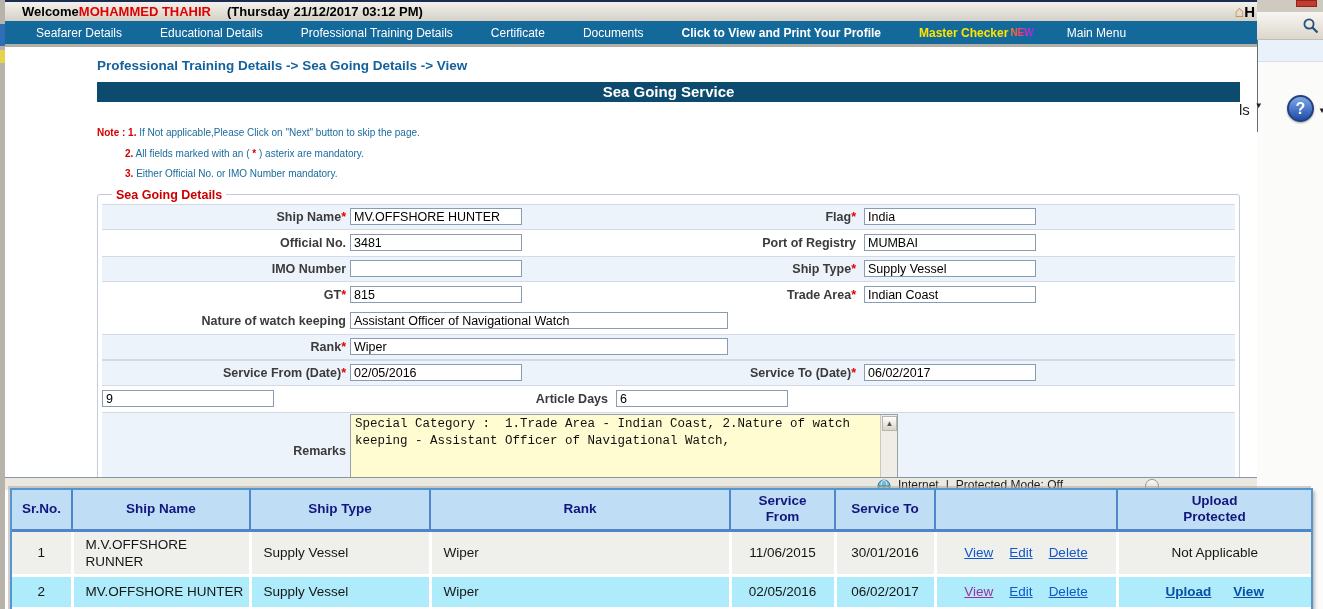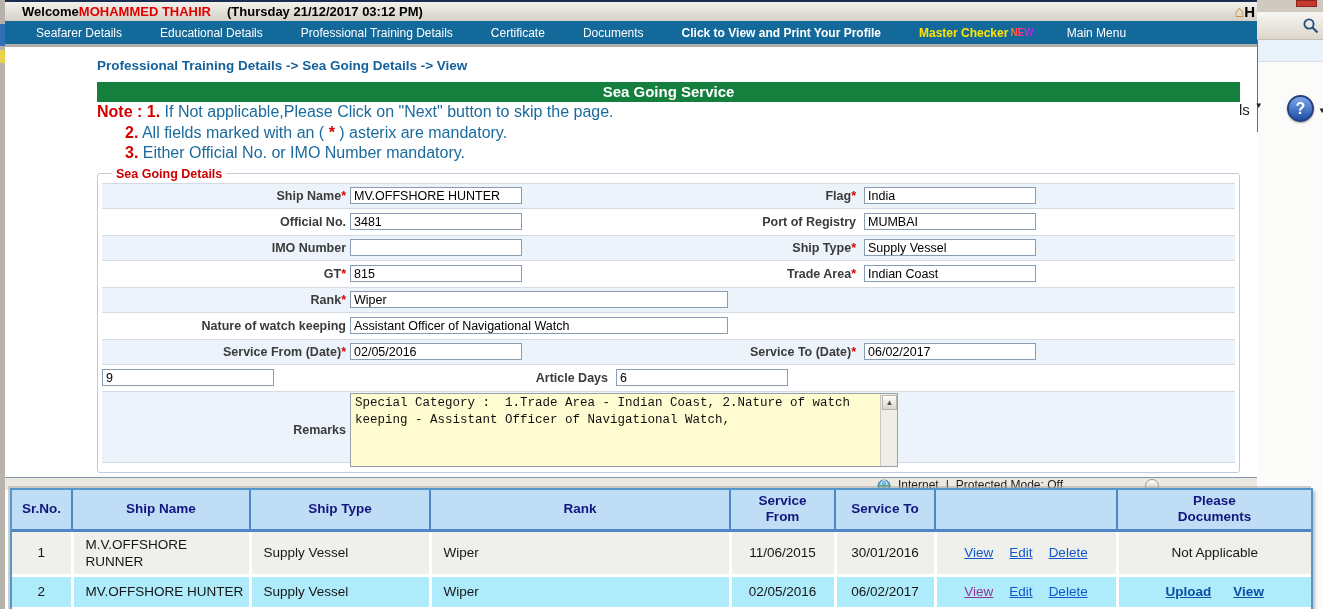--- a/index.html
+++ b/index.html
@@ -43,24 +43,24 @@
     color:#fff; padding-left:12px; border-bottom:3px solid #b2afa7; }
   .nav-item { color:#fff; text-decoration:none; padding:0 19px; cursor:pointer; white-space:nowrap; }
   .nav-bold { font-weight:bold; }
   .nav-master { color:#ffe400; font-weight:bold; padding-right:2px; }
   .nav-new { font-size:10px; font-weight:bold; vertical-align:super; margin-right:14px; cursor:pointer;
     background:linear-gradient(90deg,#ff8a00,#ff2d95,#8a2dff); -webkit-background-clip:text; background-clip:text;
     color:#f0509a; -webkit-text-fill-color:transparent; }
 
   .content { padding-left:92px; }
   .breadcrumb { margin-top:11px; font-size:13.5px; font-weight:bold; color:#15619c; }
-  .page-header { margin-top:9px; width:1143px; height:20px; background:#15803d; color:#fff;
+  .page-header { margin-top:9px; width:1143px; height:20px; background:#0c4a6e; color:#fff;
     font-weight:bold; font-size:15px; text-align:center; line-height:20px; }
 
-  .notes { margin-top:0; font-size:16px; }
+  .notes { margin-top:21px; font-size:10px; }
   .note { line-height:20.5px; }
   .note-indent { padding-left:28px; }
   .np { color:#d40000; font-weight:bold; }
   .nt { color:#1a6b9d; }
   .star { color:#d40000; font-weight:bold; }
 
   fieldset.sgd { margin-top:3px; width:1143px; height:306px; border:1px solid #c3cbd8; border-radius:3px;
     padding:2px 4px 0 4px; overflow:hidden; }
   fieldset.sgd legend { font-size:12.5px; font-weight:bold; color:#cc0000; margin-left:10px; padding:0 4px; }
 
@@ -212,28 +212,28 @@
         <input class="inp" value="Supply Vessel" style="">
       </div>
 
       <div class="frow">
         <span class="lbl"><span>GT</span><span class="req">*</span></span>
         <input class="inp" value="815" style="">
         <span class="lbl-r"><span>Trade Area</span><span class="req">*</span></span>
         <input class="inp" value="Indian Coast" style="">
       </div>
 
+      <div class="frow">
+        <span class="lbl"><span>Nature of watch keeping</span></span>
+        <input class="inp inp-wide" value="Assistant Officer of Navigational Watch" style="">
+      </div>
+
       <div class="frow frow-alt">
         <span class="lbl"><span>Rank</span><span class="req">*</span></span>
         <input class="inp inp-wide" value="Wiper" style="">
-      </div>
-
-      <div class="frow">
-        <span class="lbl"><span>Nature of watch keeping</span></span>
-        <input class="inp inp-wide" value="Assistant Officer of Navigational Watch" style="">
       </div>
 
       <div class="frow frow-alt">
         <span class="lbl"><span>Service From (Date)</span><span class="req">*</span></span>
         <input class="inp" value="02/05/2016" style="">
         <span class="lbl-r"><span>Service To (Date)</span><span class="req">*</span></span>
         <input class="inp" value="06/02/2017" style="">
       </div>
 
       <div class="frow">
@@ -283,21 +283,21 @@
     </colgroup>
     <thead>
       <tr>
         <th><span class="hspan">Sr.No.</span></th>
         <th><span class="hspan">Ship Name</span></th>
         <th><span class="hspan">Ship Type</span></th>
         <th><span class="hspan">Rank</span></th>
         <th><span class="hspan hspan-narrow">Service From</span></th>
         <th><span class="hspan">Service To</span></th>
         <th><span class="hspan"></span></th>
-        <th><span class="hspan hspan-upload">Please Documents</span></th>
+        <th><span class="hspan hspan-upload">Upload Protected</span></th>
       </tr>
     </thead>
     <tbody>
       <tr class="row-a">
         <td class="c-center">1</td>
         <td class="c-left"><span class="name-narrow">M.V.OFFSHORE RUNNER</span></td>
         <td class="c-left">Supply Vessel</td>
         <td class="c-left">Wiper</td>
         <td class="c-center">11/06/2015</td>
         <td class="c-center">30/01/2016</td>

